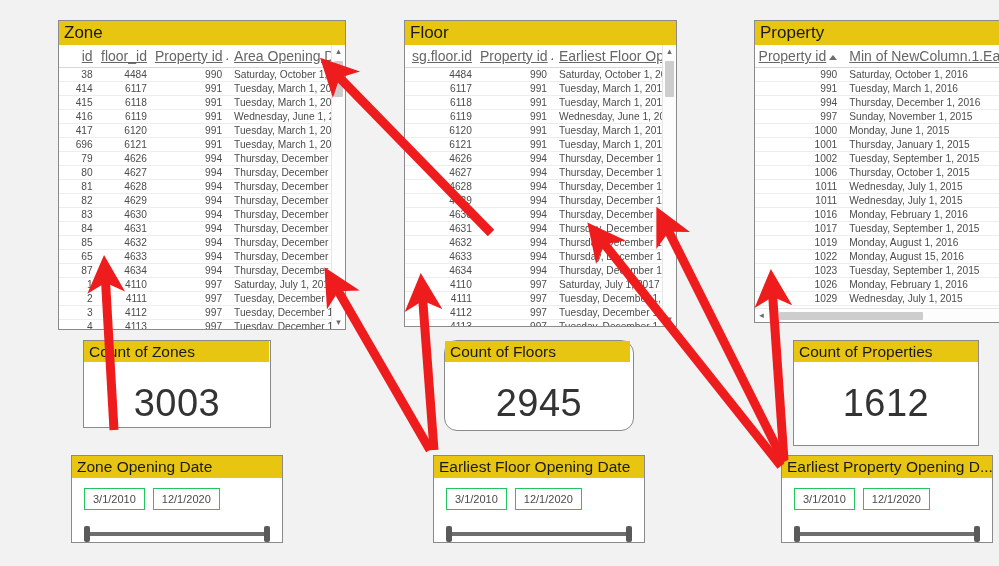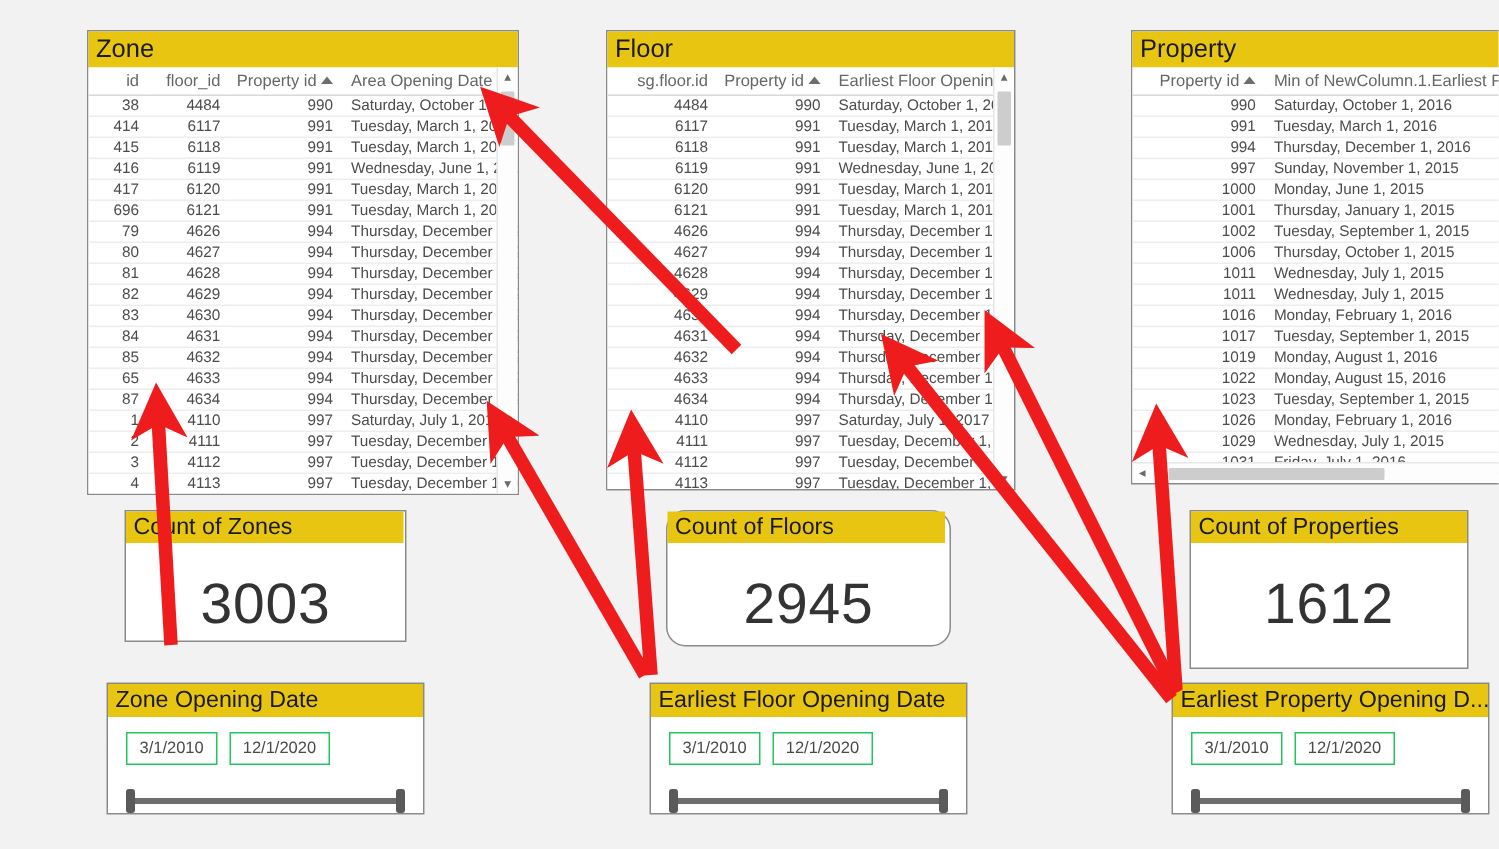--- a/index.html
+++ b/index.html
@@ -62,28 +62,29 @@
   table.grid {
     border-collapse: collapse;
     width: 100%;
     table-layout: fixed;
     font-size: 10.2px;
     color: #4a4a4a;
   }
   table.grid th {
     font-weight: normal;
     color: #666;
-    font-size: 11px;
+    font-size: 14px;
     padding: 3px 6px 3px 2px;
     border-bottom: 1px solid #d8d8d8;
     white-space: nowrap;
     overflow: hidden;
     text-align: right;
     height: 17px;
     box-sizing: border-box;
+    text-decoration: underline;
   }
   table.grid th.left { text-align: left; padding-left: 6px; }
   table.grid td {
     padding: 1px 6px 1px 2px;
     border-bottom: 1px solid #ededed;
     white-space: nowrap;
     overflow: hidden;
     text-align: right;
     height: 14px;
     box-sizing: border-box;

